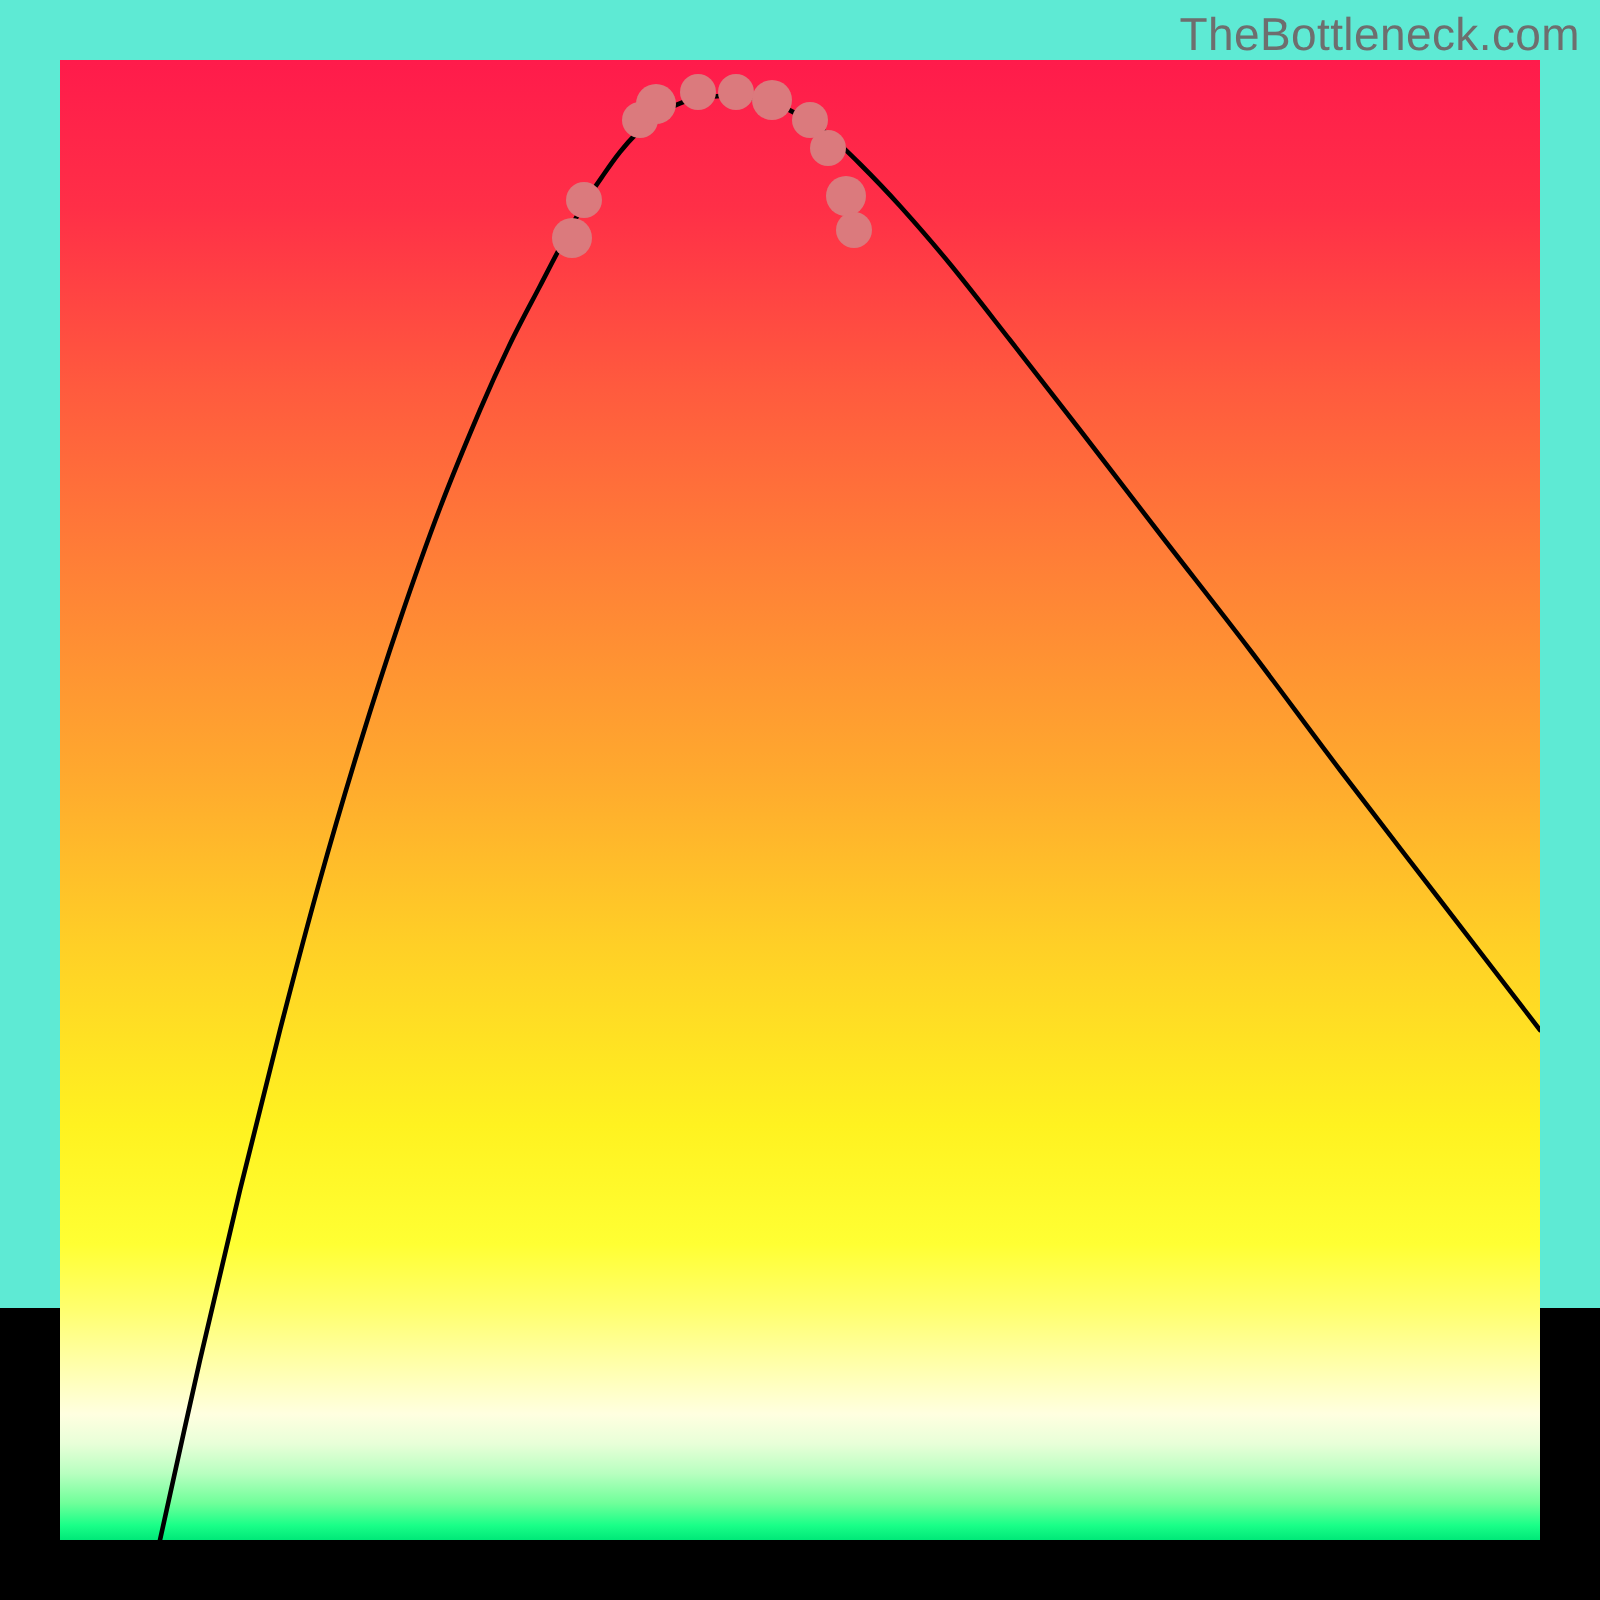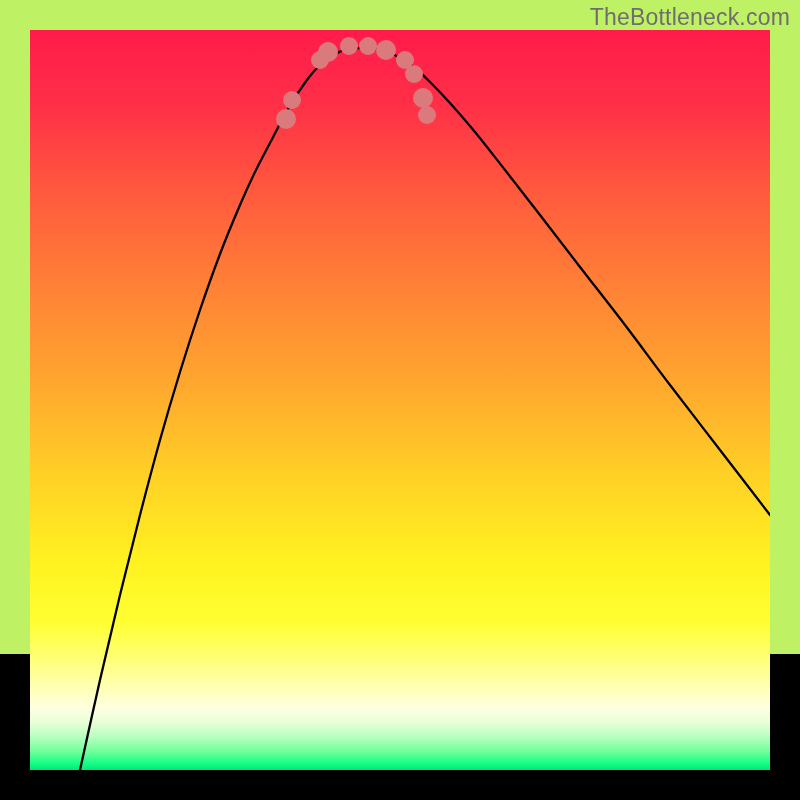--- a/index.html
+++ b/index.html
@@ -10,21 +10,21 @@
     background: #000;
     overflow: hidden;
     font-family: Arial, Helvetica, sans-serif;
   }
   .frame {
     position: absolute;
     top: 0;
     left: 0;
     width: 800px;
     height: 654px;
-    background: #bef264;
+    background: #5eead4;
     text-align: right;
   }
   .plot-area {
     position: absolute;
     top: 30px;
     left: 30px;
     width: 740px;
     height: 740px;
     overflow: hidden;
   }

